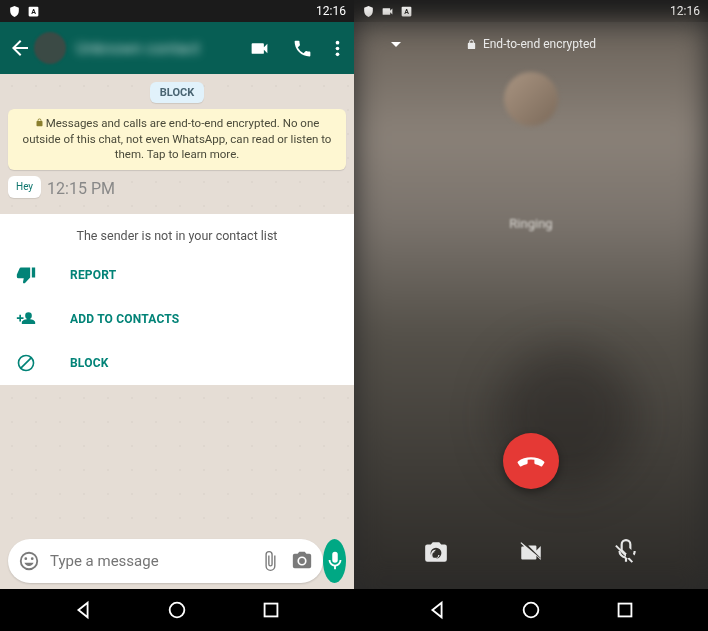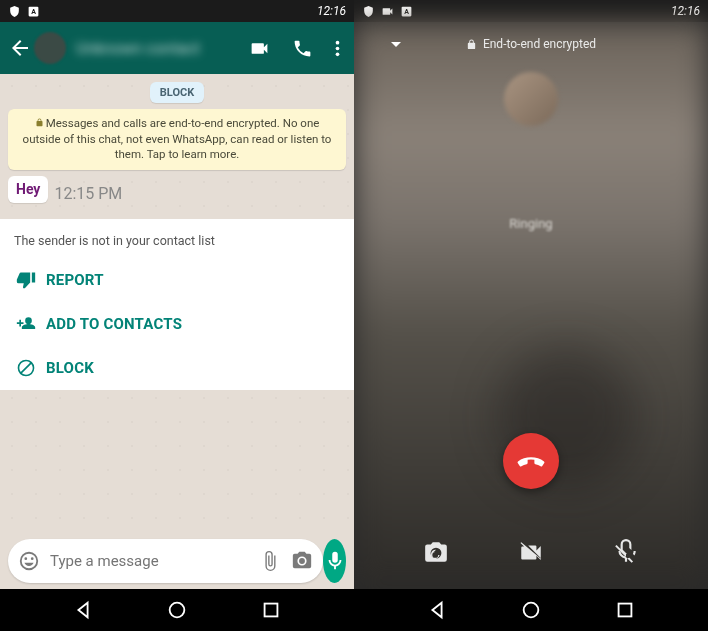--- a/index.html
+++ b/index.html
@@ -3,43 +3,43 @@
 <meta charset="utf-8">
 <style>
 *{box-sizing:border-box;margin:0;padding:0;font-family:-apple-system,Roboto,Arial,sans-serif;}
 body{width:708px;height:631px;display:flex;background:#111;}
 .pane{height:631px;display:flex;flex-direction:column;position:relative;overflow:hidden;}
 .left{width:354px;background:#e5ddd5;}
 .right{width:354px;background:#2a2a2a;}
 
 
 .statusbar{height:22px;background:#1b1b1b;display:flex;align-items:center;justify-content:space-between;padding:0 8px;color:#fff;font-size:12px;}
-.statusbar-right{display:flex;gap:6px;font-style:italic;}
+.statusbar-right{display:flex;gap:6px;}
 .l-icons{display:flex;gap:6px;align-items:center;}
 .si{width:13px;height:13px;fill:#fff;}
 
 
 .wa-header{height:52px;background:#075e54;display:flex;align-items:center;padding:0 8px;color:#fff;}
 .wa-back{width:24px;height:24px;fill:#fff;}
 .wa-avatar{width:32px;height:32px;border-radius:50%;background:#3b4a45;margin:0 10px 0 2px;filter:blur(1px);}
 .wa-name{flex:1;font-size:16px;filter:blur(4px);opacity:.7;}
 .wa-actions{display:flex;gap:22px;align-items:center;margin-right:6px;}
 .wa-act{width:21px;height:21px;fill:#fff;}
 
 
 .chat{flex:1;background:#e5ddd5;background-image:radial-gradient(rgba(0,0,0,.03) 1px,transparent 1px);background-size:24px 24px;padding:8px 8px 0 8px;display:flex;flex-direction:column;gap:6px;overflow:hidden;}
 .date-chip{align-self:center;background:#e1f2fb;color:#4a6572;font-size:11px;font-weight:700;padding:4px 10px;border-radius:6px;box-shadow:0 1px 1px rgba(0,0,0,.1);}
 .encr-notice{background:#fef7d2;color:#4a4a3a;font-size:11.5px;line-height:1.35;padding:7px 10px;border-radius:6px;box-shadow:0 1px 1px rgba(0,0,0,.12);text-align:center;}
 .lock-mini{display:inline-block;width:9px;height:9px;margin-right:2px;}
 .msg-row{display:flex;align-items:flex-end;gap:6px;}
-.bubble{background:#fff;border-radius:6px;padding:5px 8px 6px 8px;font-size:14px;color:#701a75;box-shadow:0 1px 1px rgba(0,0,0,.1);font-weight:bold;}
+.bubble{background:#fff;border-radius:6px;padding:5px 8px 6px 8px;font-size:10px;color:#0f766e;box-shadow:0 1px 1px rgba(0,0,0,.1);}
 .msg-time{font-size:16px;color:#888;}
-.sender-panel{margin:10px -8px 0 -8px;background:#fff;}
+.sender-panel{margin:10px -8px 0 -8px;background:#fff;text-align:center;}
 .sender-note{font-size:12.5px;color:#555;padding:14px 14px 10px 14px;}
-.sender-opt{display:flex;align-items:center;gap:10px;padding:12px 16px;color:#028377;font-size:15px;font-weight:700;letter-spacing:.2px;}
+.sender-opt{display:flex;align-items:center;gap:34px;padding:12px 16px;color:#028377;font-size:12px;font-weight:700;letter-spacing:.2px;}
 .sender-opt svg{width:20px;height:20px;fill:#028377;}
 .chat-filler{flex:1;}
 
 
 .input-row{display:flex;align-items:center;gap:0;padding:6px 8px;}
 .input-box{flex:1;background:#fff;border-radius:24px;height:44px;display:flex;align-items:center;padding:0 10px;gap:10px;box-shadow:0 1px 2px rgba(0,0,0,.15);}
 .input-box svg{width:22px;height:22px;fill:#7a7a7a;}
 .input-box input{flex:1;border:none;outline:none;font-size:15px;color:#222;background:transparent;}
 .mic-btn{width:44px;height:44px;border-radius:50%;background:#00a884;display:flex;align-items:center;justify-content:center;}
 .mic-btn svg{width:22px;height:22px;fill:#fff;}

